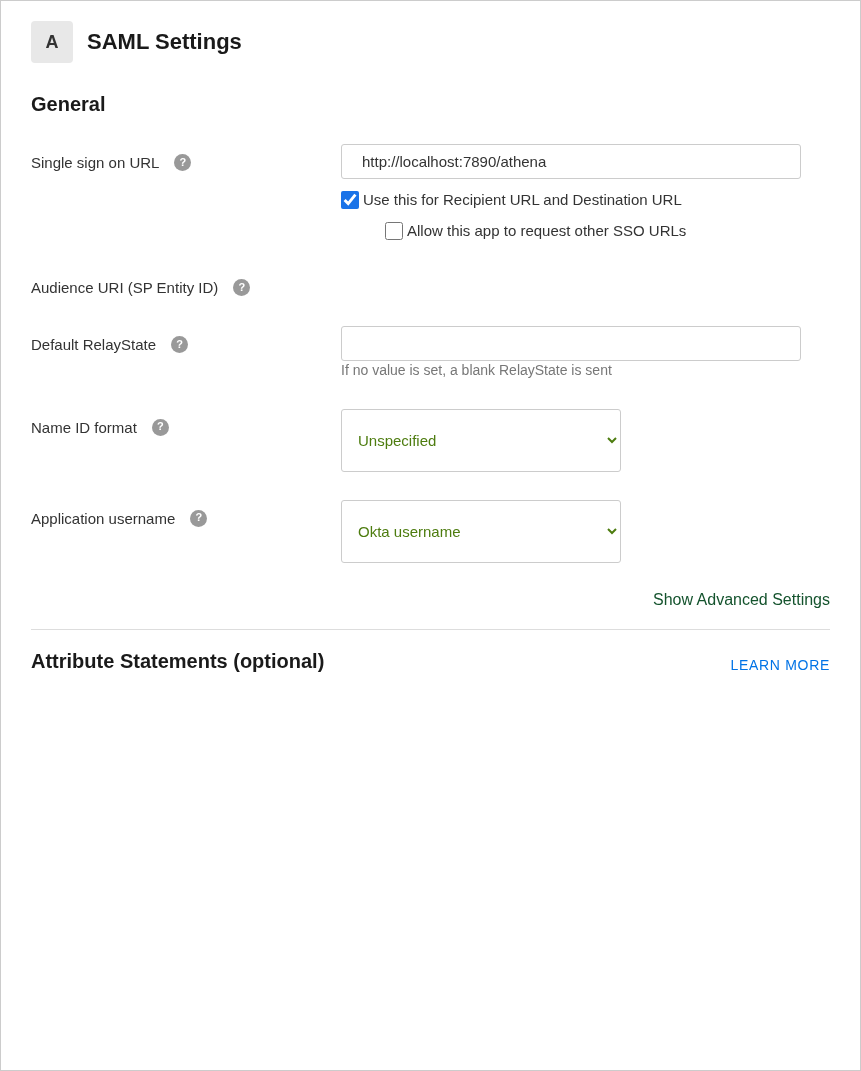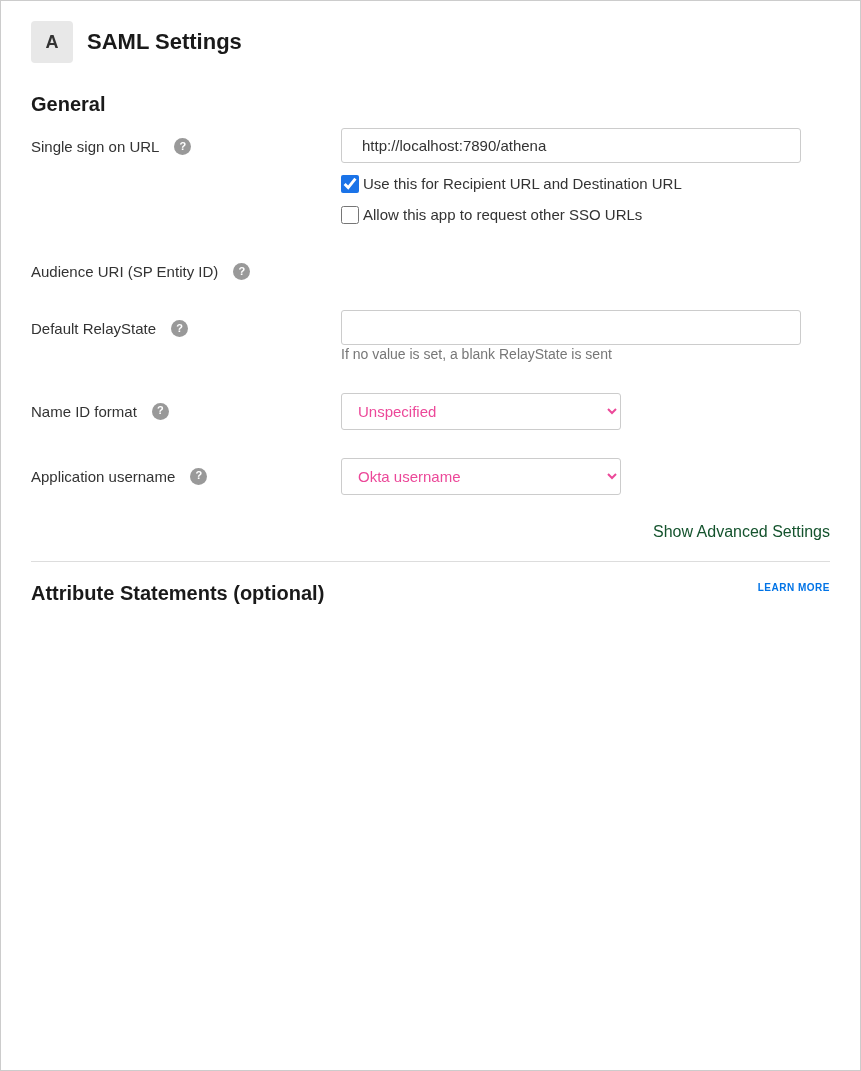--- a/index.html
+++ b/index.html
@@ -47,21 +47,21 @@
       font-size: 22px;
       font-weight: bold;
       color: #1a1a1a;
     }
 
     
     .section-heading {
       font-size: 20px;
       font-weight: bold;
       color: #1a1a1a;
-      margin-bottom: 12px;
+      margin-bottom: 28px;
     }
 
     
     .form-row {
       display: flex;
       align-items: flex-start;
       margin-bottom: 28px;
     }
 
     .form-label {
@@ -116,20 +116,21 @@
     
     .checkbox-row {
       display: flex;
       align-items: flex-start;
       gap: 4px;
       margin-top: 10px;
     }
 
     .checkbox-row + .checkbox-row {
       margin-top: 10px;
+      margin-left: 44px;
     }
 
     .checkbox-input {
       width: 18px;
       height: 18px;
       flex-shrink: 0;
       margin-top: 2px;
       cursor: pointer;
       accent-color: #1a73e8;
     }
@@ -145,25 +146,25 @@
       font-size: 14px;
       color: #777;
       margin-top: 0;
       line-height: 1.4;
     }
 
     
     .select-input {
       width: 100%;
       max-width: 280px;
-      padding: 8px 12px;
+      padding: 21px 12px;
       border: 1px solid #ccc;
       border-radius: 3px;
       font-size: 15px;
-      color: #ec4899;
+      color: #4d7c0f;
       background: #fff;
       appearance: auto;
       cursor: pointer;
     }
 
     
     .advanced-link-row {
       display: flex;
       justify-content: flex-end;
       margin-top: 10px;
@@ -180,39 +181,39 @@
     
     .divider {
       border: none;
       border-top: 1px solid #ddd;
       margin: 20px 0;
     }
 
     
     .attribute-section-header {
       display: flex;
-      align-items: flex-start;
+      align-items: flex-end;
       justify-content: space-between;
       margin-top: 20px;
     }
 
     .attribute-heading {
       font-size: 20px;
       font-weight: bold;
       color: #1a1a1a;
     }
 
     .learn-more-link {
       color: #0073e6;
-      font-size: 10px;
+      font-size: 14px;
       text-transform: uppercase;
       letter-spacing: 0.05em;
       cursor: pointer;
       text-decoration: none;
-      font-weight: 700;
+      font-weight: 400;
     }
   </style>
 </head>
 <body>
 
 <div class="page-wrapper">
 
   <div class="page-header">
     <div class="header-icon">A</div>
     <h1 class="page-title">SAML Settings</h1>

